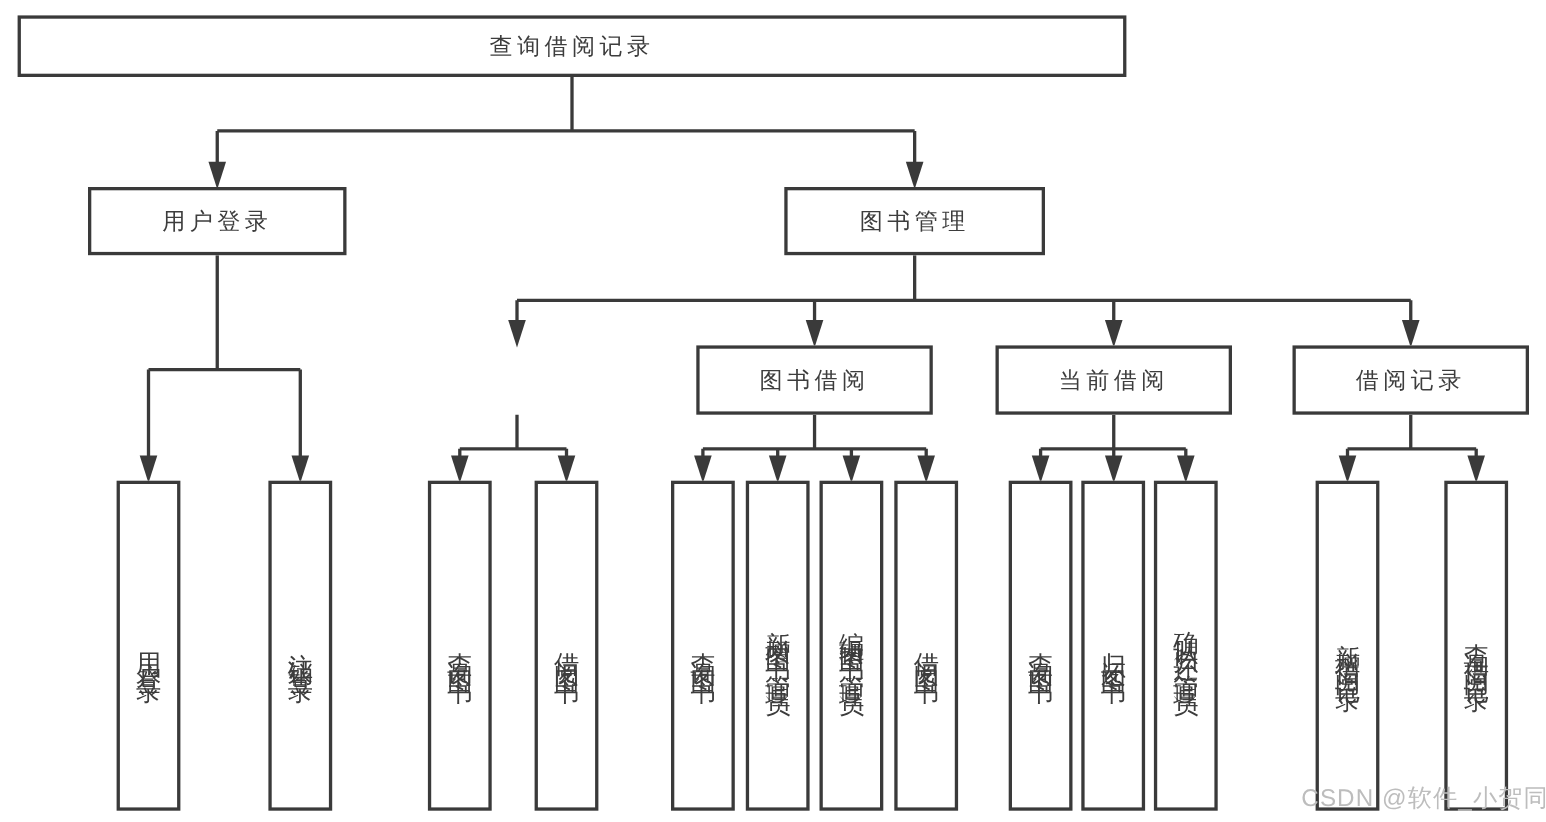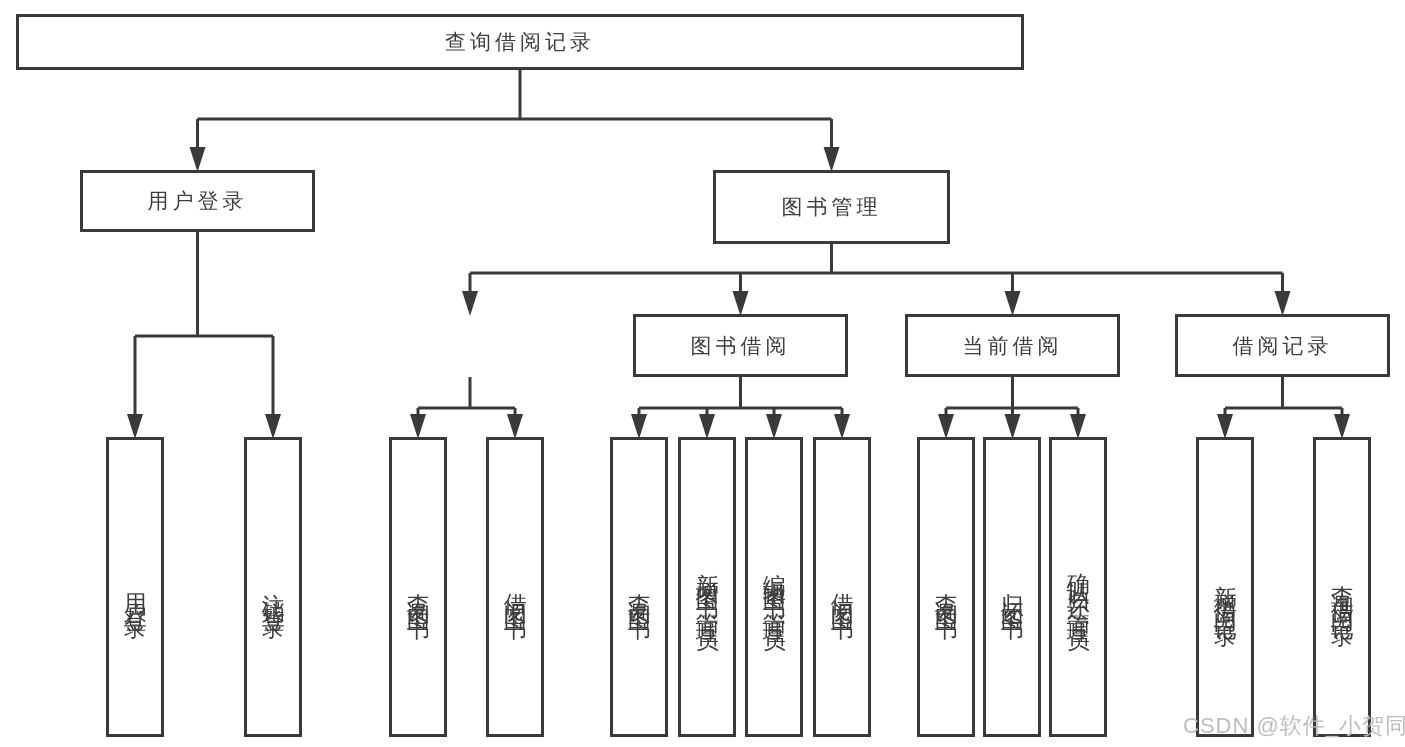--- a/index.html
+++ b/index.html
@@ -74,21 +74,21 @@
     <g>
       <path class="wire" d="M1282.5 377 V408 M1225 408 H1342 M1225 408 V417 M1342 408 V417"></path>
       <polygon class="arrow" points="1217,414 1233,414 1225,439"></polygon>
       <polygon class="arrow" points="1334,414 1350,414 1342,439"></polygon>
     </g>
   </svg>
 
   <div class="box hbox" style="left:16px;top:14px;width:1008px;height:56px">查询借阅记录</div>
 
   <div class="box hbox" style="left:80px;top:170px;width:235px;height:62px">用户登录</div>
-  <div class="box hbox" style="left:713px;top:170px;width:237px;height:74px">图书管理</div>
+  <div class="box hbox" style="left:713px;top:170px;width:237px;height:62px">图书管理</div>
 
   <div class="box hbox" style="left:905px;top:314px;width:215px;height:63px">当前借阅</div>
   <div class="box hbox" style="left:633px;top:314px;width:215px;height:63px">图书借阅</div>
   <div class="box hbox" style="left:1175px;top:314px;width:215px;height:63px">借阅记录</div>
 
   <div class="box vbox" style="left:106px;top:437px;width:58px;height:300px">用户登录</div>
   <div class="box vbox" style="left:244px;top:437px;width:58px;height:300px">注销登录</div>
 
   <div class="box vbox" style="left:389px;top:437px;width:58px;height:300px">查询图书</div>
   <div class="box vbox" style="left:486px;top:437px;width:58px;height:300px">借阅图书</div>

